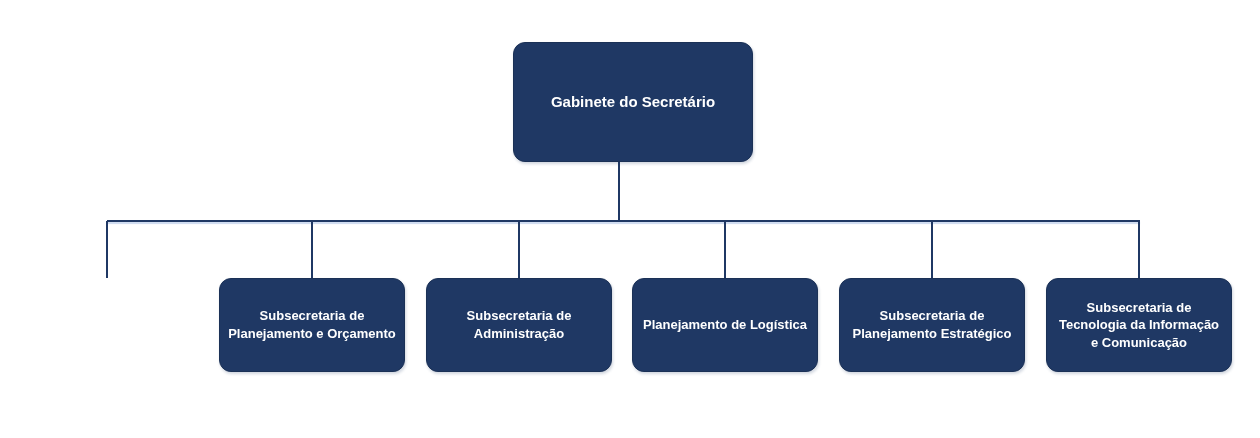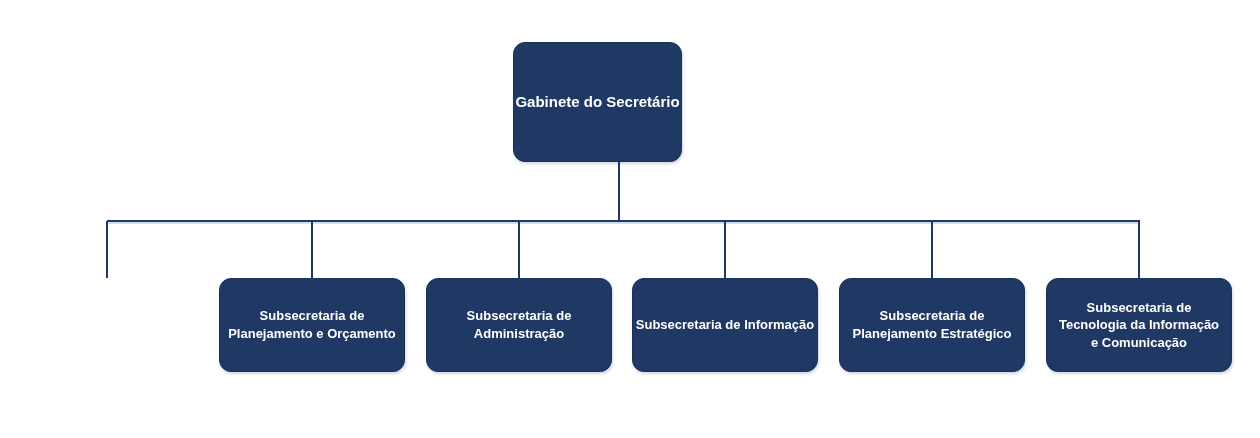--- a/index.html
+++ b/index.html
@@ -29,21 +29,21 @@
     box-sizing: border-box;
     box-shadow: 1px 2px 3px rgba(31, 56, 100, 0.20);
   }
   .node .label {
     white-space: pre;
     line-height: 1.35;
   }
   .root-node {
     left: 513px;
     top: 42px;
-    width: 169px;
+    width: 240px;
     height: 120px;
     font-size: 15px;
   }
   .child-node {
     top: 278px;
     width: 186px;
     height: 94px;
     font-size: 13px;
   }
   .c1 { left: 15px; }
@@ -93,21 +93,21 @@
 
   <div class="node child-node c2">
     <span class="label">Subsecretaria de
 Planejamento e Orçamento</span>
   </div>
   <div class="node child-node c3">
     <span class="label">Subsecretaria de
 Administração</span>
   </div>
   <div class="node child-node c4">
-    <span class="label">Subsecretaria de Informação</span>
+    <span class="label">Planejamento de Logística</span>
   </div>
   <div class="node child-node c5">
     <span class="label">Subsecretaria de
 Planejamento Estratégico</span>
   </div>
   <div class="node child-node c6">
     <span class="label">Subsecretaria de
 Tecnologia da Informação
 e Comunicação</span>
   </div>

